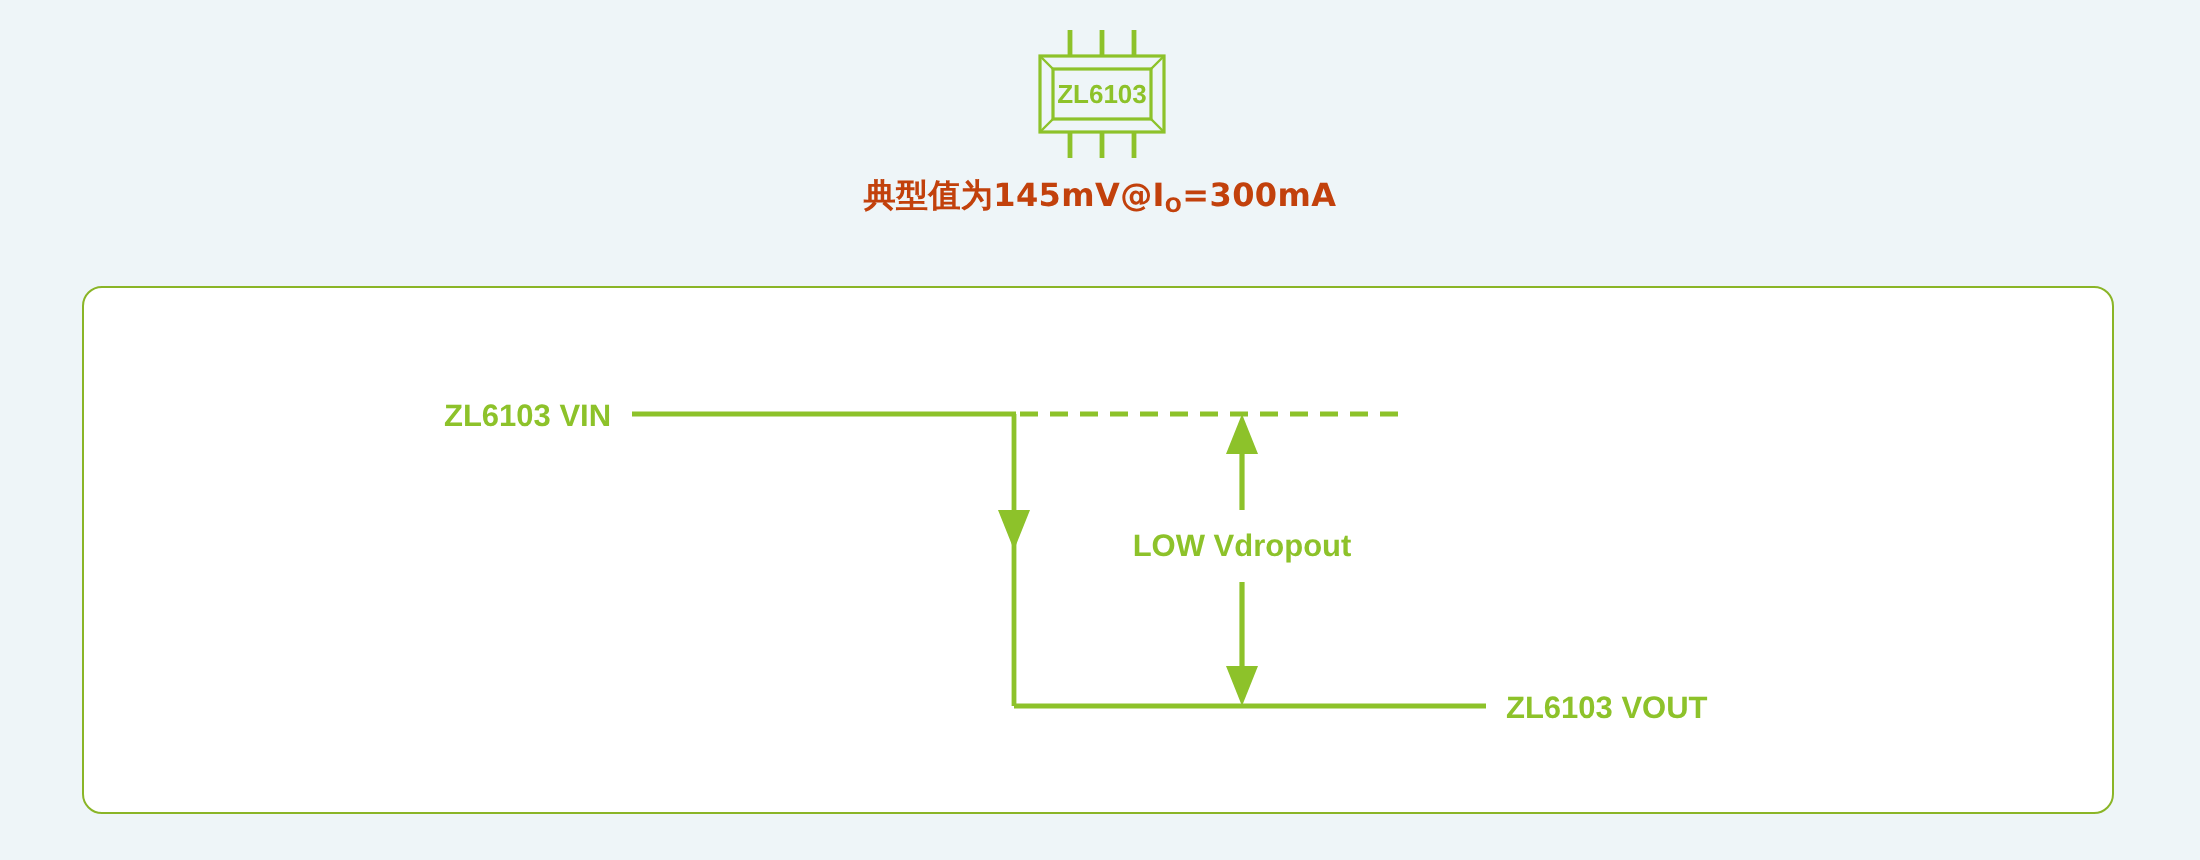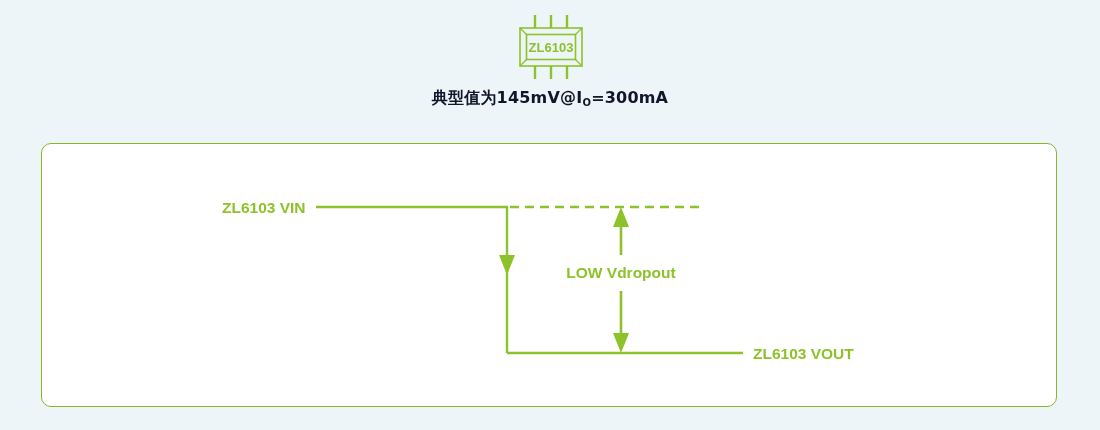--- a/index.html
+++ b/index.html
@@ -33,21 +33,21 @@
 
   
   .caption {
     position: absolute;
     left: 0;
     top: 88px;
     width: 1100px;
     text-align: center;
     font-size: 16px;
     font-weight: bold;
-    color: #0f172a;
+    color: #c2410c;
     letter-spacing: 0.2px;
     font-family: "DejaVu Sans", "Liberation Sans", sans-serif;
   }
   .caption sub {
     font-size: 10px;
     vertical-align: baseline;
     position: relative;
     top: 3px;
   }
 

